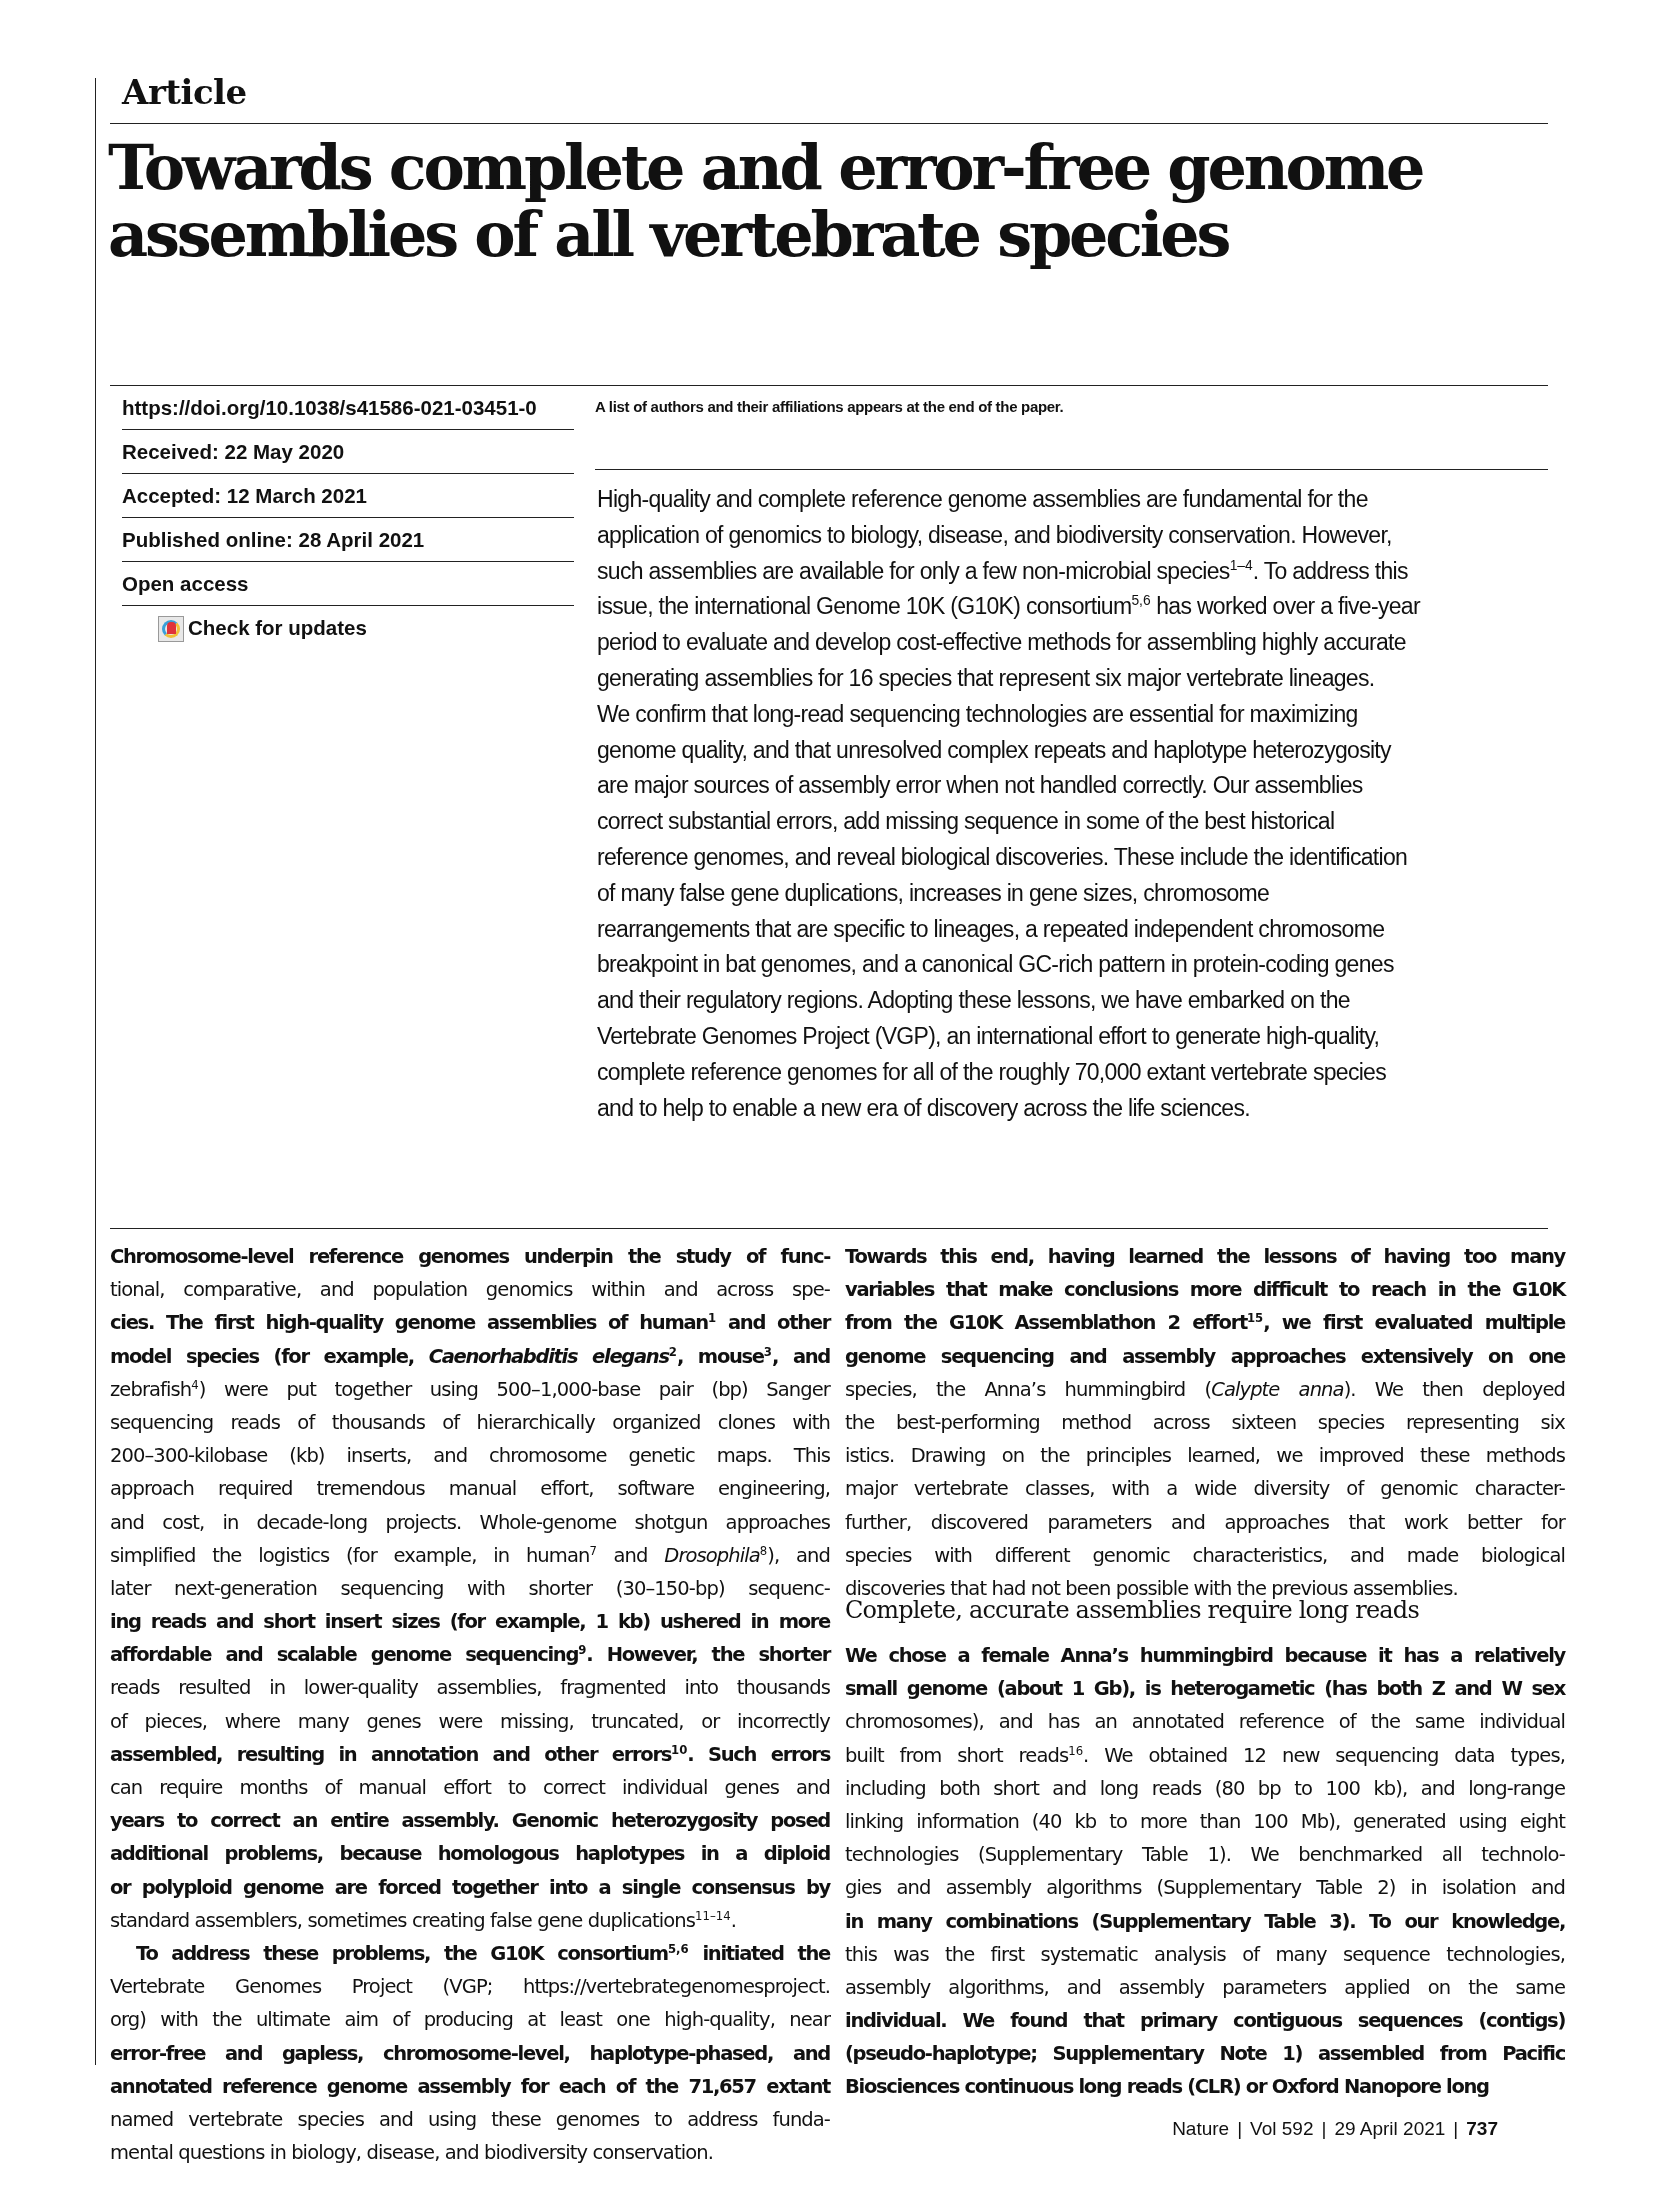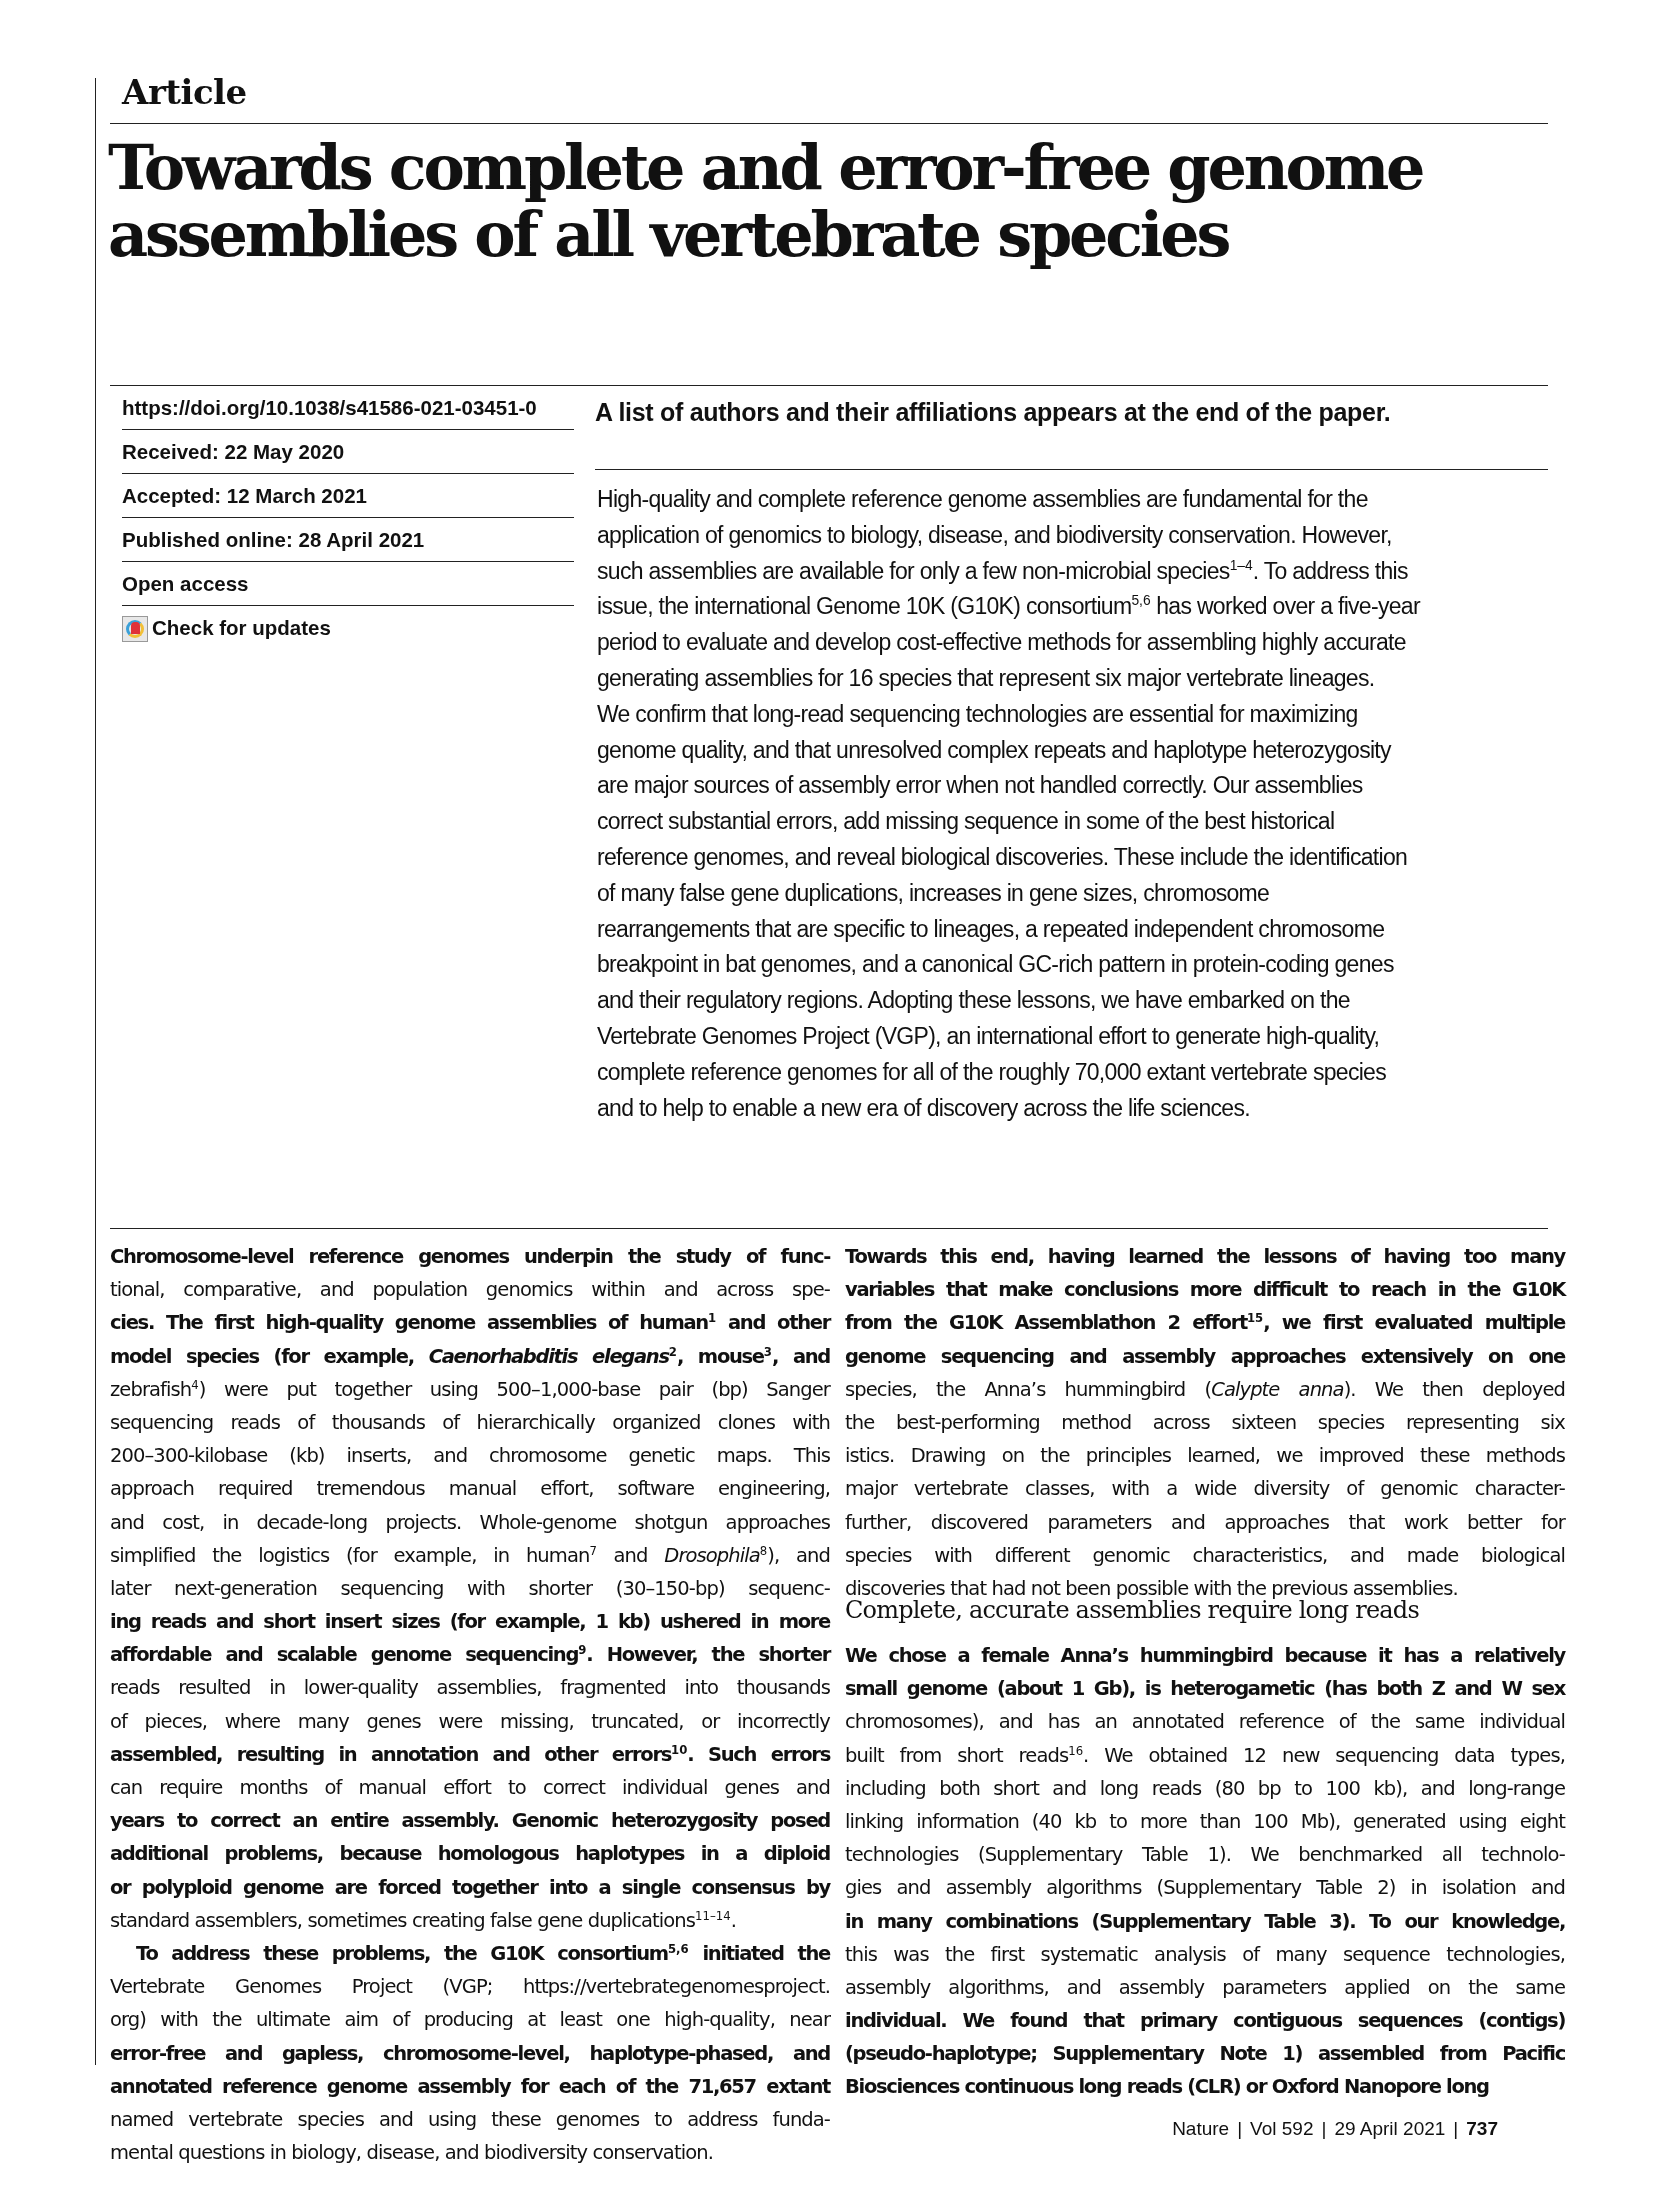--- a/index.html
+++ b/index.html
@@ -7,21 +7,21 @@
   .vline { position: absolute; left: 95px; top: 78px; width: 1px; height: 1987px; background: #222; }
   .hr { position: absolute; height: 1px; background: #222; }
   .article-label { position: absolute; left: 122px; top: 72px; font-family: "DejaVu Serif", serif; font-weight: bold; font-size: 34px; letter-spacing: -0.5px; }
   .title { position: absolute; left: 108px; top: 134px; font-family: "DejaVu Serif", serif; font-weight: bold; font-size: 62px; line-height: 67px; letter-spacing: -3.2px; white-space: nowrap; }
   .meta { position: absolute; left: 110px; width: 452px; font-family: "Liberation Sans", sans-serif; font-size: 20.5px; font-weight: bold; }
   .meta-row { position: absolute; left: 12px; width: 452px; height: 44px; line-height: 44px; white-space: nowrap; }
   .meta-row .line { position: absolute; left: 0; bottom: 0; width: 452px; height: 1px; background: #222; }
   .cfu-icon { display: inline-block; width: 26px; height: 26px; vertical-align: -7px; margin-right: 4px; border: 1px solid #999; background: #e8e8e8; position: relative; box-sizing: border-box; }
   .cfu-icon .ring { position: absolute; left: 3px; top: 3px; width: 18px; height: 18px; border-radius: 50%; border: 3px solid #f2c037; border-top-color: #3aa0d8; border-left-color: #3aa0d8; box-sizing: border-box; }
   .cfu-icon .mark { position: absolute; left: 8px; top: 5px; width: 9px; height: 12px; background: #e0323a; border-radius: 4px 4px 0 0; }
-  .authors-note { position: absolute; left: 595px; top: 398px; font-family: "Liberation Sans", sans-serif; font-weight: bold; font-size: 25px; letter-spacing: -0.3px; white-space: nowrap; }
+  .authors-note { position: absolute; left: 595px; top: 398px; font-family: "Liberation Sans", sans-serif; font-weight: bold; font-size: 15px; letter-spacing: -0.3px; white-space: nowrap; }
   .abstract { position: absolute; left: 597px; top: 482px; width: 950px; font-family: "Liberation Sans", sans-serif; font-size: 23px; letter-spacing: -0.7px; }
   .abstract .ln { height: 35.8px; line-height: 35.8px; white-space: nowrap; }
   .col { position: absolute; top: 1240px; width: 720px; font-family: "DejaVu Sans", sans-serif; font-size: 19.5px; letter-spacing: -0.9px; }
   .col .ln { height: 33.2px; line-height: 33.2px; white-space: nowrap; text-align: justify; text-align-last: justify; }
   .col .ln.last { text-align-last: left; }
   .col .ln.b { font-weight: bold; letter-spacing: -1.3px; }
   .col .ln.indent { padding-left: 26px; }
   .col-left { left: 110px; }
   .col-right { left: 845px; }
   .heading { position: absolute; left: 845px; top: 1596px; font-family: "DejaVu Serif", serif; font-weight: normal; font-size: 24px; letter-spacing: -0.8px; white-space: nowrap; }
@@ -60,21 +60,21 @@
     <div class="line"></div>
   </div>
   <div class="meta-row" style="top:132px;">
     <span>Published online: 28 April 2021</span>
     <div class="line"></div>
   </div>
   <div class="meta-row" style="top:176px;">
     <span>Open access</span>
     <div class="line"></div>
   </div>
-  <div class="meta-row" style="top:220px;">
+  <div class="meta-row" style="top:220px;margin-left:36px;">
     <span class="cfu-icon"><span class="ring"></span><span class="mark"></span></span><span>Check for updates</span>
   </div>
 </div>
 
 <div class="authors-note">A list of authors and their affiliations appears at the end of the paper.</div>
 <div class="hr" style="left:595px; top:469px; width:953px;"></div>
 
 <div class="abstract" id="abstract">
     <div class="ln">High-quality and complete reference genome assemblies are fundamental for the</div>
     <div class="ln">application of genomics to biology, disease, and biodiversity conservation. However,</div>

